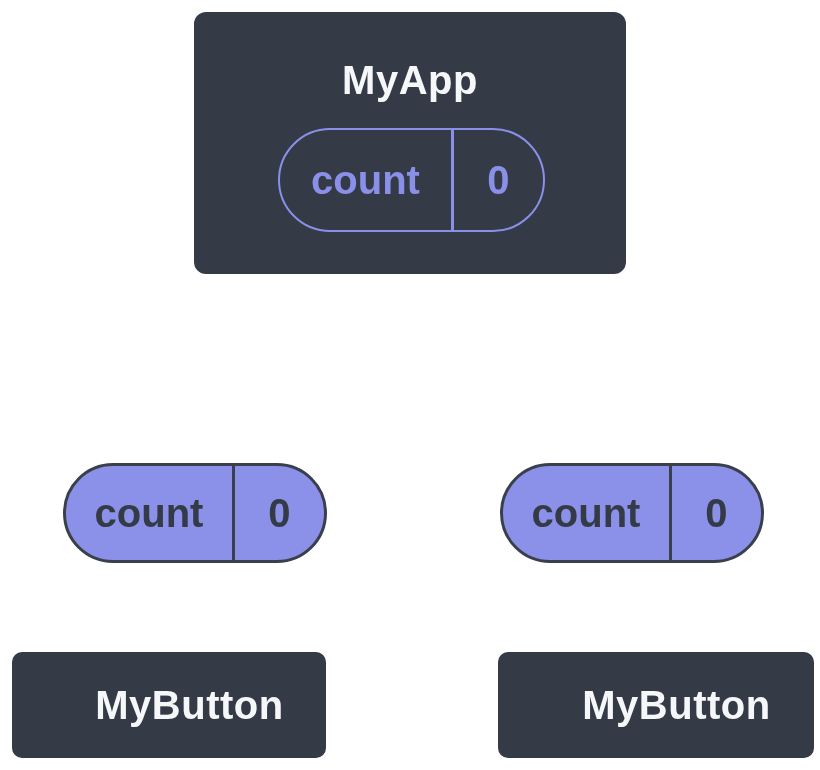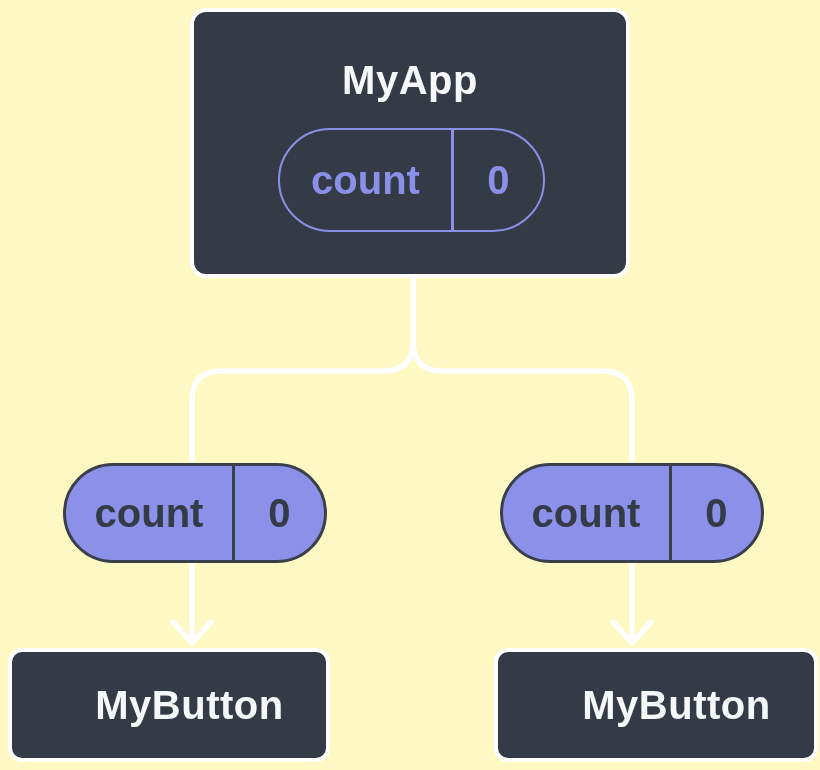--- a/index.html
+++ b/index.html
@@ -4,21 +4,21 @@
 <style>
   html, body {
     margin: 0;
     padding: 0;
     background: #000000;
   }
   .canvas {
     position: relative;
     width: 820px;
     height: 770px;
-    background: #fef9c3;
+    background: #ffffff;
     overflow: hidden;
     font-family: "Liberation Sans", sans-serif;
   }
   .connectors {
     position: absolute;
     left: 0;
     top: 0;
     width: 820px;
     height: 770px;
   }

